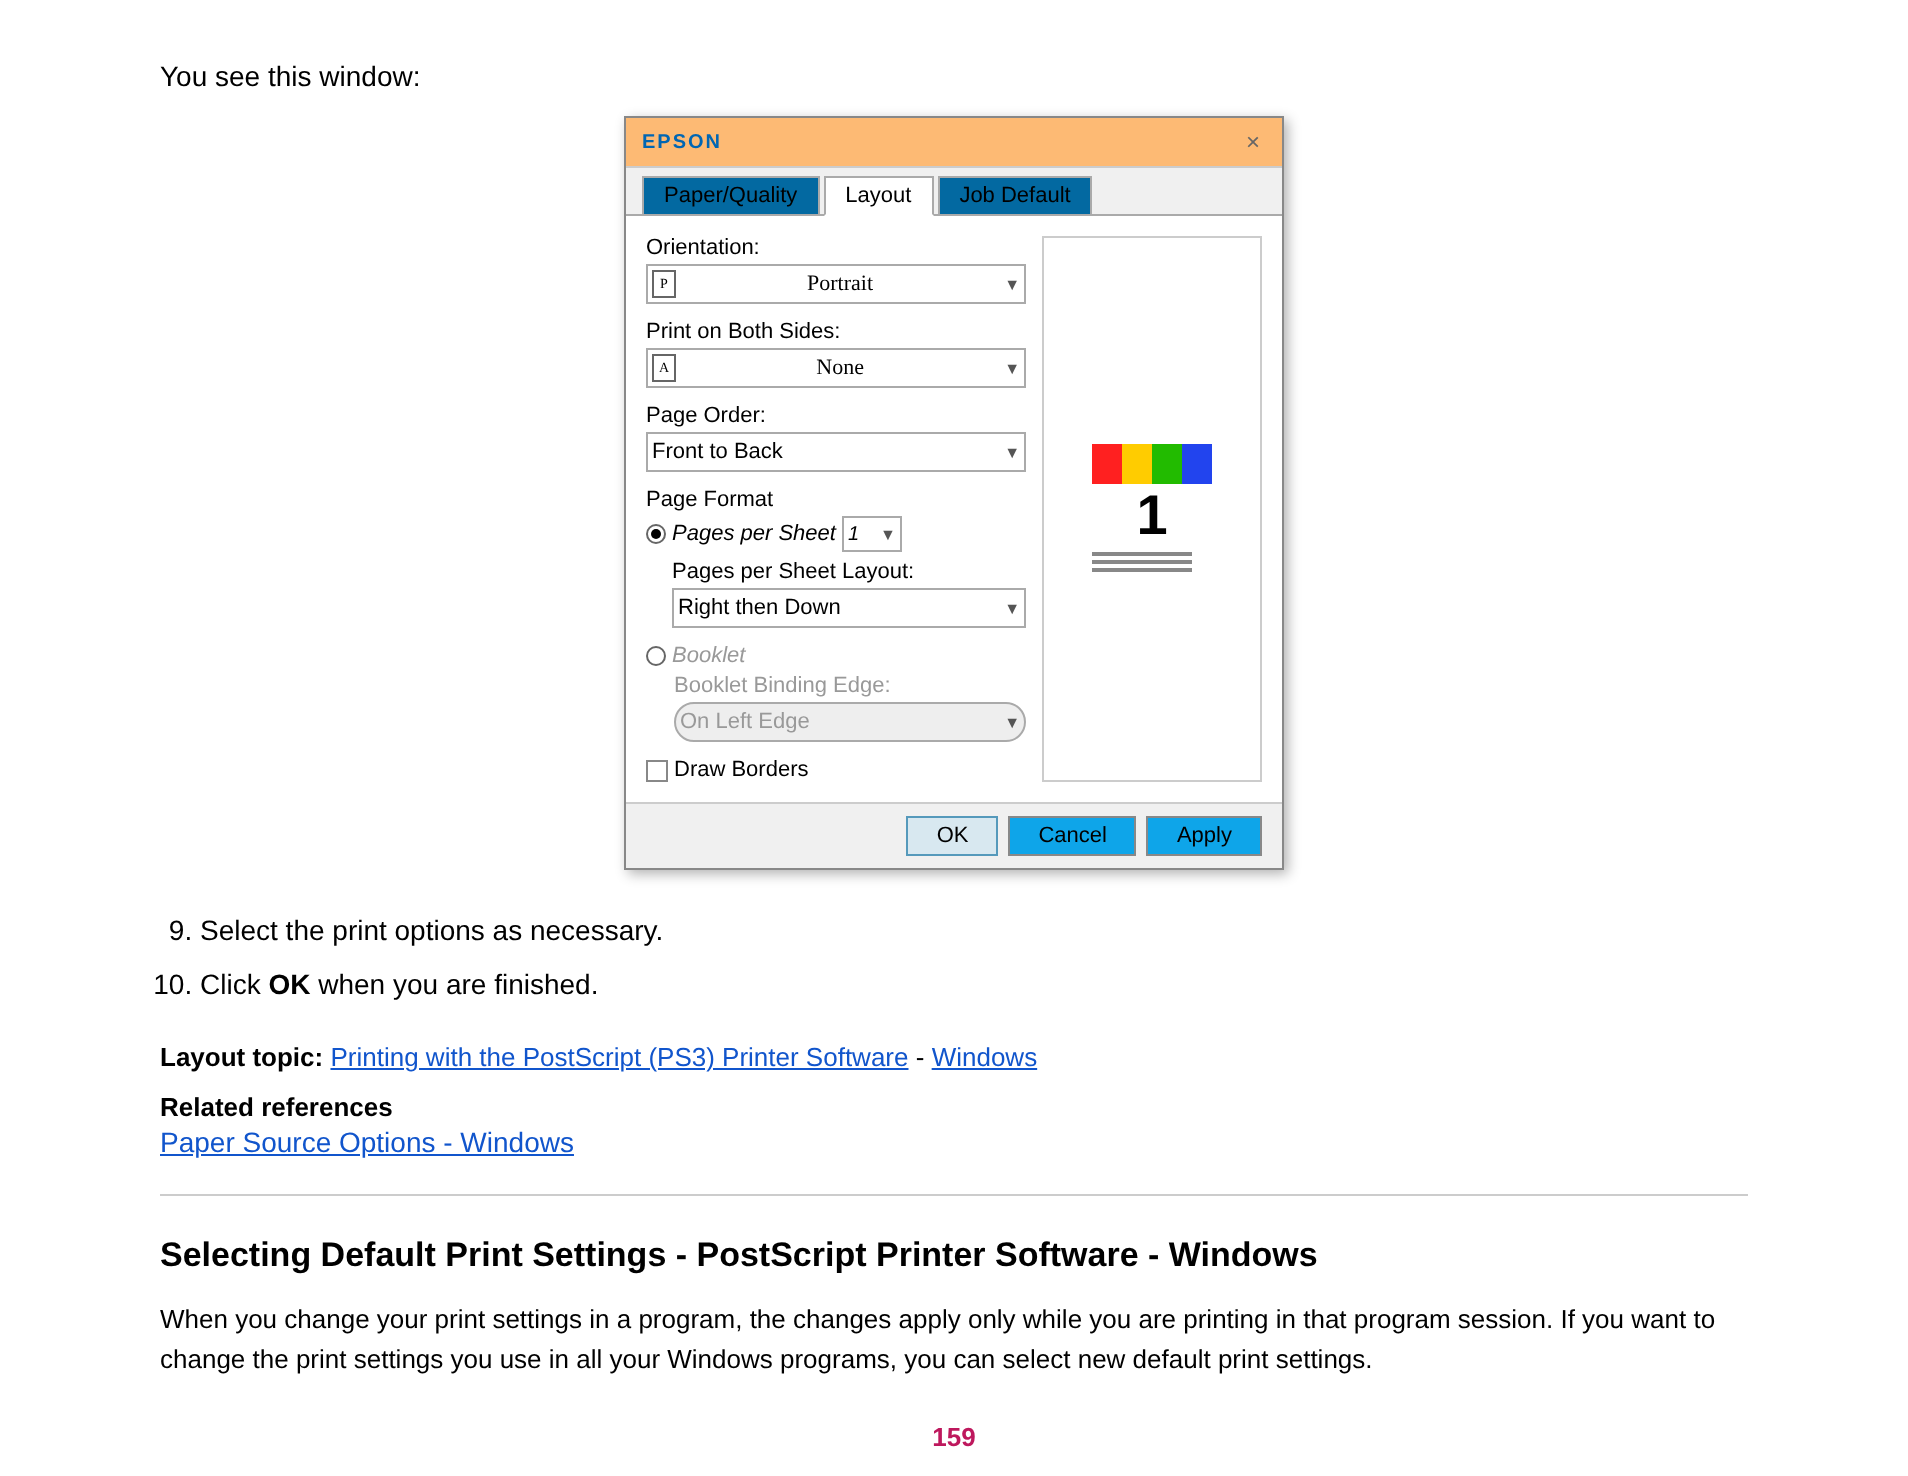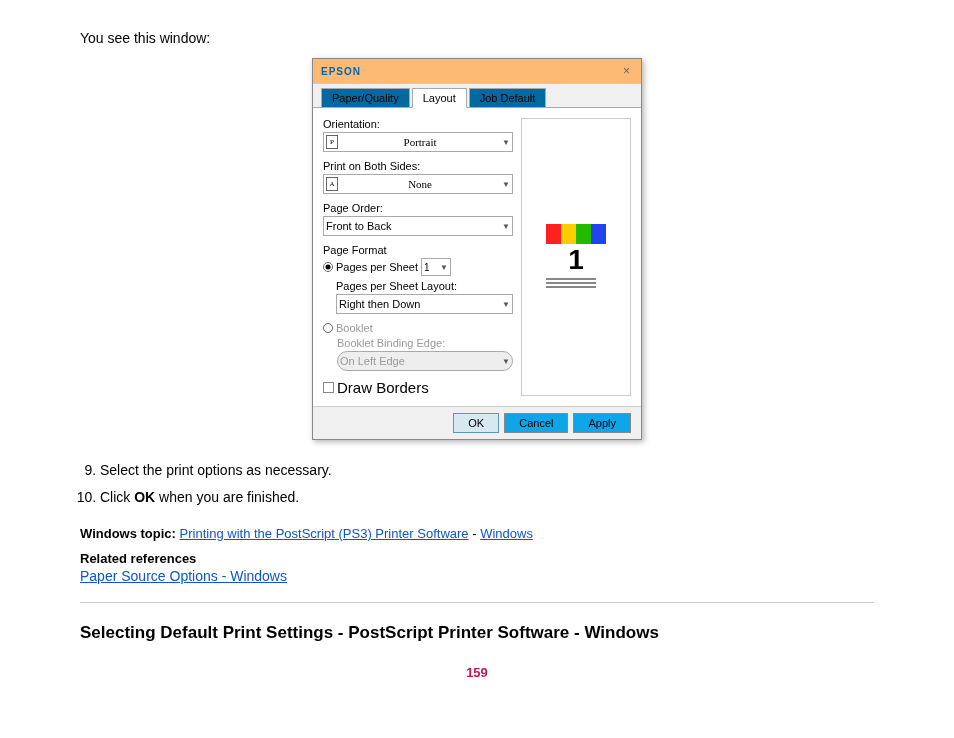--- a/index.html
+++ b/index.html
@@ -191,20 +191,21 @@
       display: inline-flex;
       align-items: center;
       justify-content: center;
     }
 
     .radio-option {
       display: flex;
       align-items: center;
       gap: 3px;
       margin-bottom: 3px;
+      font-style: italic;
     }
 
     .radio-circle {
       width: 10px;
       height: 10px;
       border-radius: 50%;
       border: 1px solid #666;
       display: inline-block;
       background: #fff;
       position: relative;
@@ -245,21 +246,21 @@
     .booklet-sub .form-select {
       color: #999;
       background: #f5f5f5;
       border-radius: 10px;
     }
 
     .checkbox-row {
       display: flex;
       align-items: center;
       gap: 3px;
-      font-size: 15px;
+      font-size: 11px;
     }
 
     .checkbox-box {
       width: 11px;
       height: 11px;
       border: 1px solid #888;
       background: #fff;
       display: inline-block;
     }
 
@@ -482,32 +483,33 @@
   <ol class="steps-list" start="9">
     <li>
       <span>Select the print options as necessary.</span>
     </li>
     <li>
       <span>Click </span><span class="step-bold">OK</span><span> when you are finished.</span>
     </li>
   </ol>
 
   <div class="parent-topic">
-    <span class="label">Windows topic:</span>
+    <span class="label">Layout topic:</span>
     <span> </span>
     <span class="link-blue">Printing with the PostScript (PS3) Printer Software</span>
     <span> - </span>
     <span class="link-blue">Windows</span>
   </div>
 
   <div class="related-refs">
     <span class="label">Related references</span>
     <span class="link-blue">Paper Source Options - Windows</span>
   </div>
 
   <hr class="separator-line">
 
   <h2 class="section-heading">Selecting Default Print Settings - PostScript Printer Software - Windows</h2>
 
+  <p class="section-body">When you change your print settings in a program, the changes apply only while you are printing in that program session. If you want to change the print settings you use in all your Windows programs, you can select new default print settings.</p>
 
   <div class="page-number">159</div>
 
 </div>
 
 </body></html>

